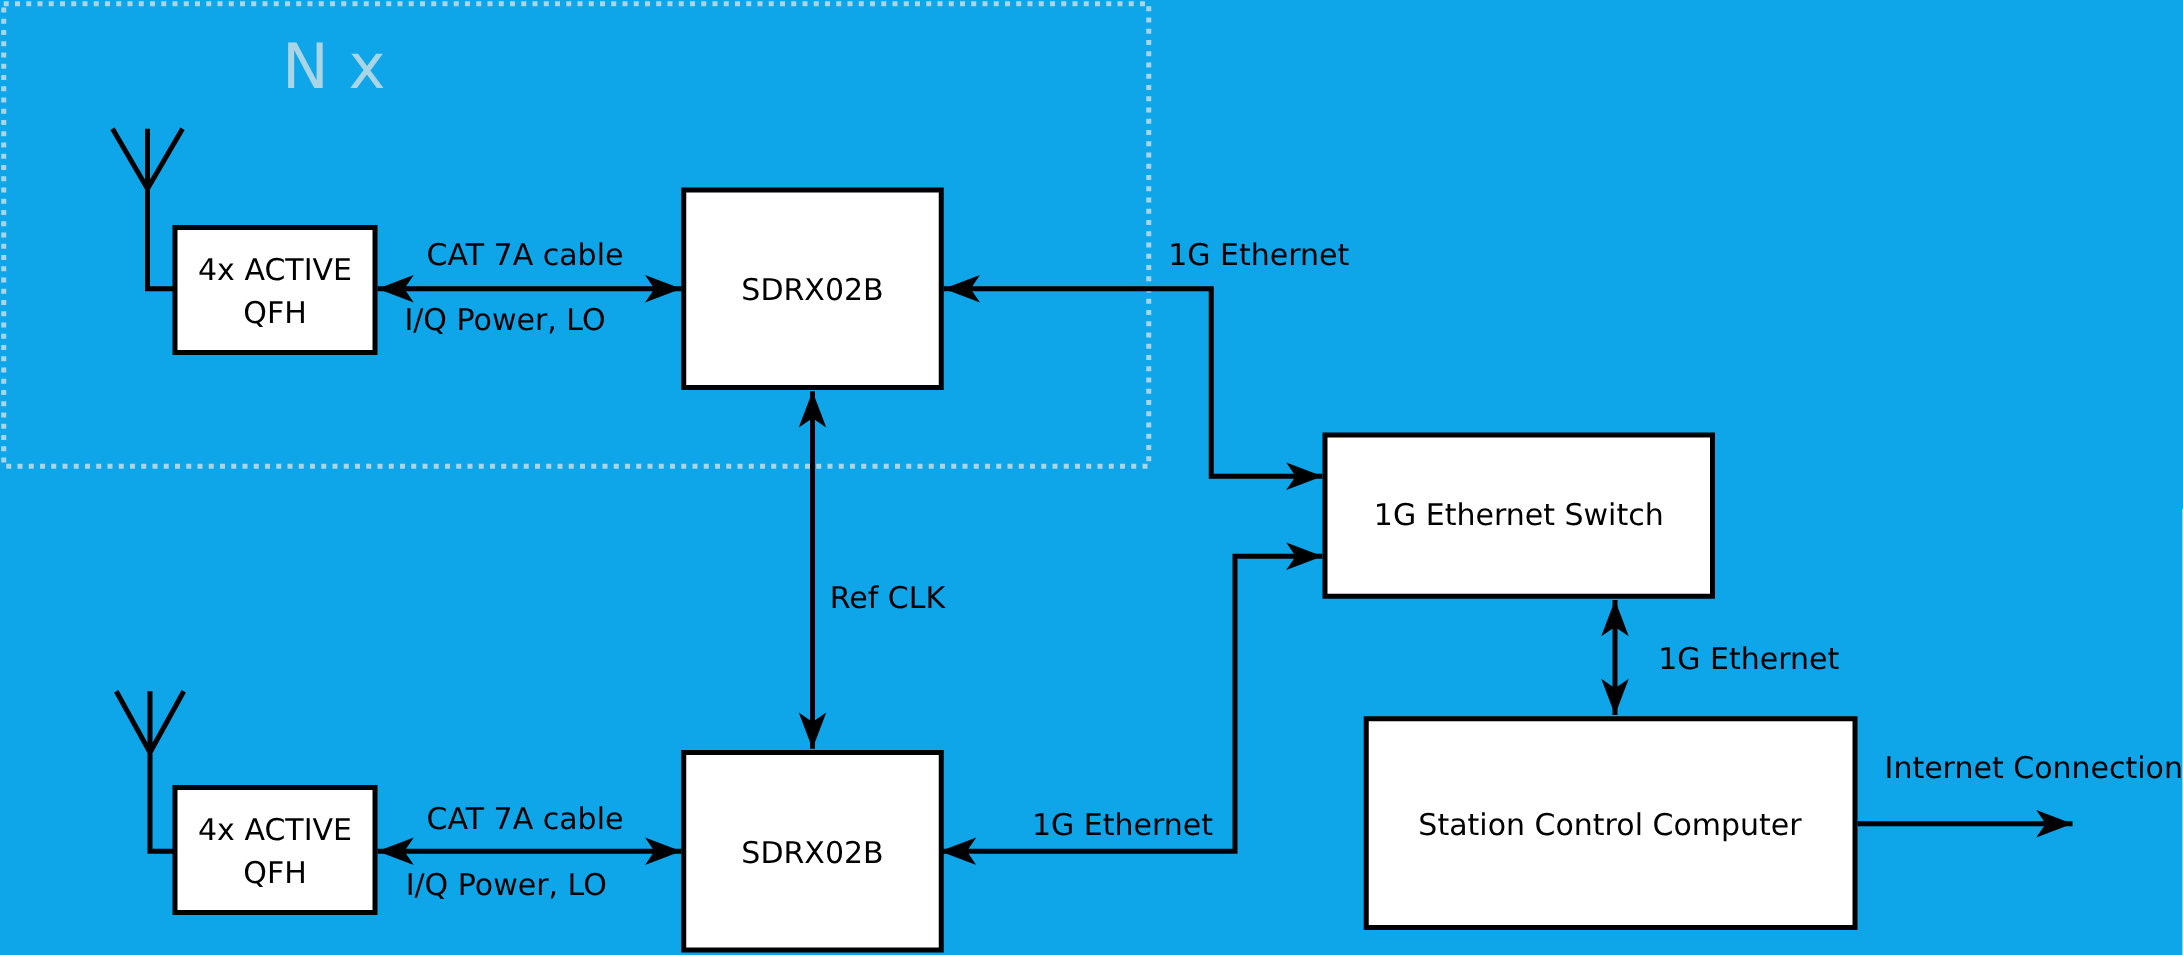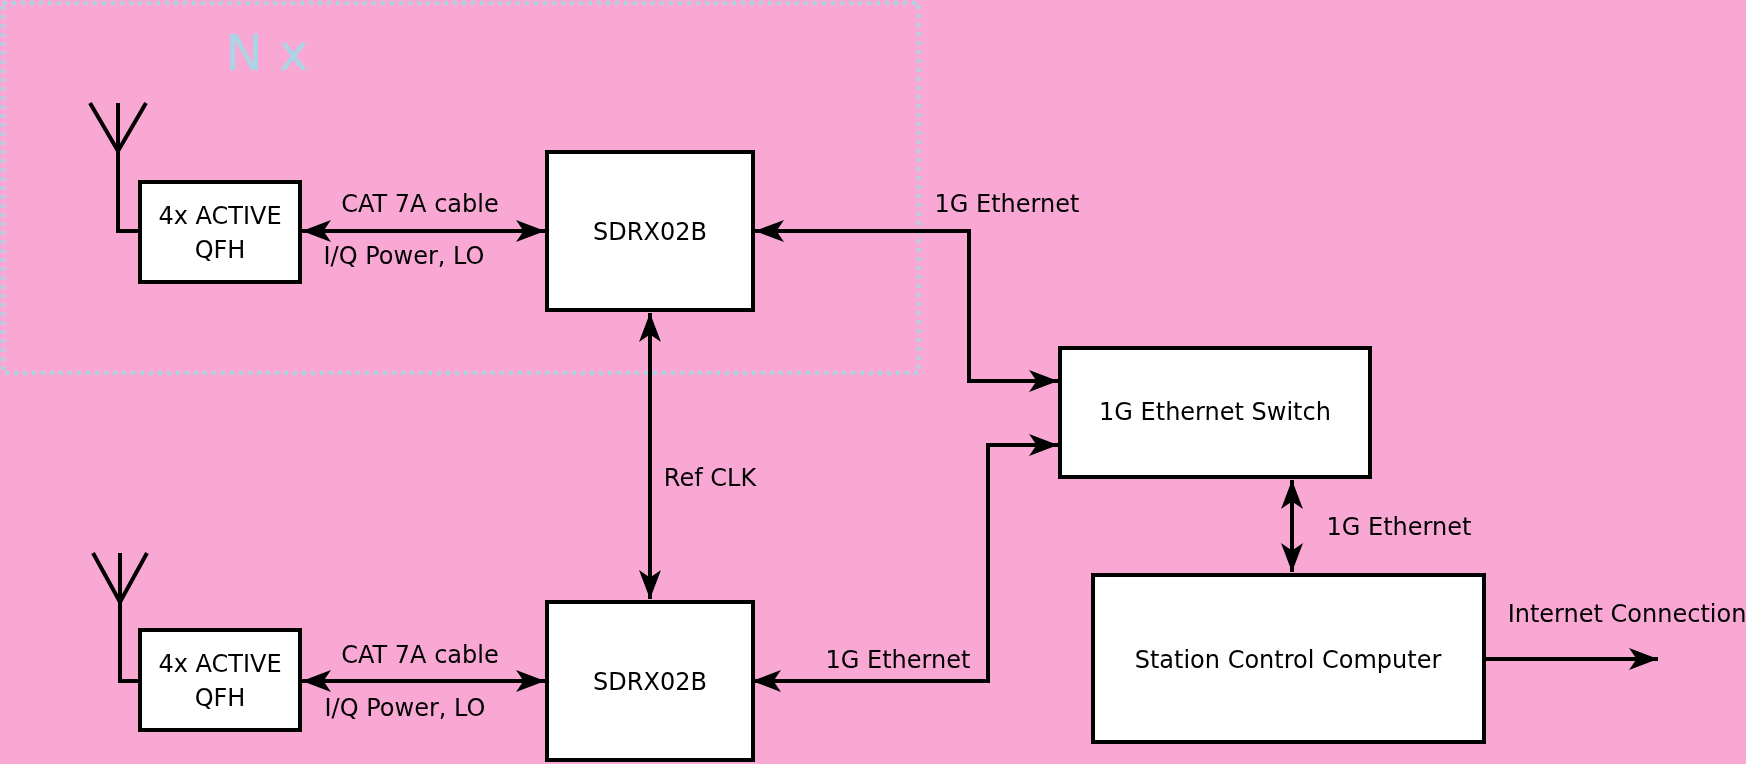--- a/index.html
+++ b/index.html
@@ -1,20 +1,20 @@
 <!DOCTYPE html>
 <html><head>
 <meta charset="utf-8">
 <style>
   html, body { margin: 0; padding: 0; background: #ffffff; }
   .canvas {
     position: relative;
     width: 1746px;
     height: 764px;
-    background: #f9a8d4;
+    background: #0ea5e9;
     overflow: hidden;
   }
   svg { display: block; }
   text {
     font-family: "DejaVu Sans", "Liberation Sans", sans-serif;
     fill: #000000;
   }
   .node-label  { font-size: 24px; }
   .link-label  { font-size: 24px; }
   .group-label { font-size: 50px; fill: #a9d5e6; }

